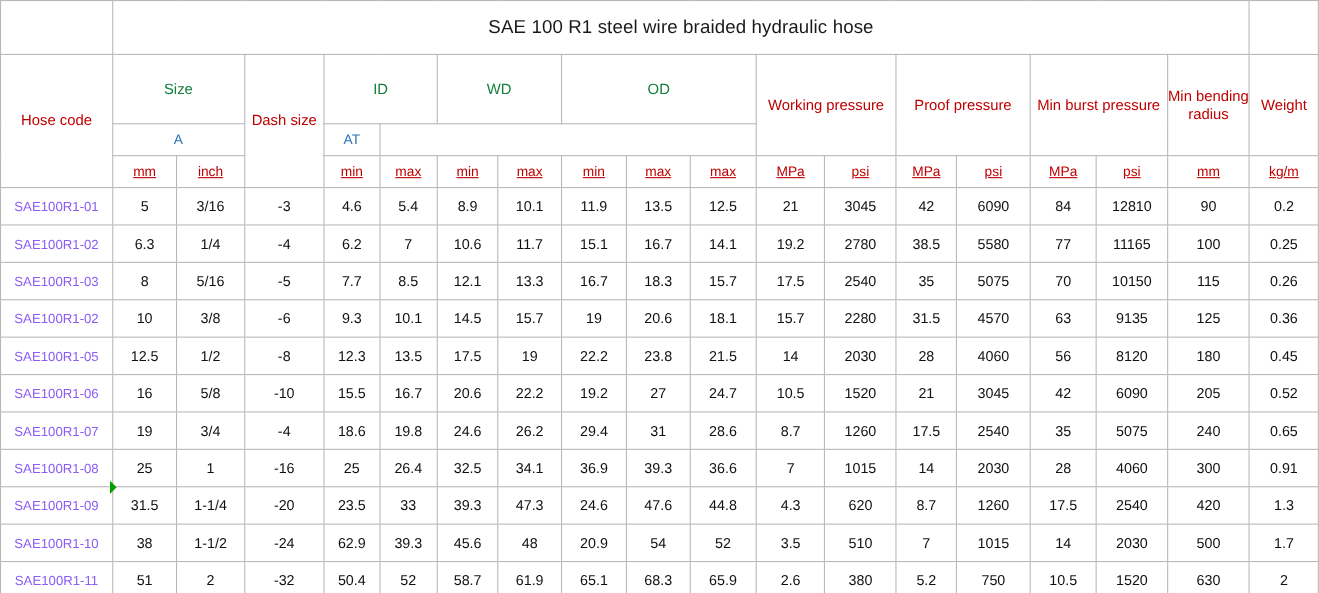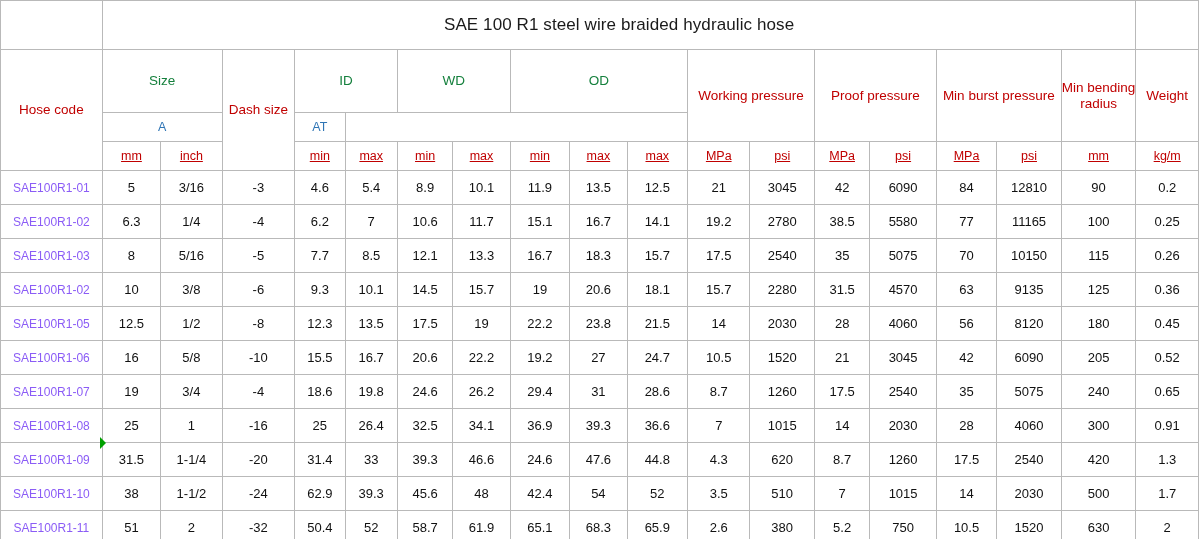--- a/index.html
+++ b/index.html
@@ -350,24 +350,24 @@
           <td class="cell">28</td>
           <td class="cell">4060</td>
           <td class="cell">300</td>
           <td class="cell">0.91</td>
         </tr>
         <tr>
           <td class="cell code">SAE100R1-09</td>
           <td class="cell">31.5</td>
           <td class="cell">1-1/4</td>
           <td class="cell">-20</td>
-          <td class="cell">31.4</td>
+          <td class="cell">23.5</td>
           <td class="cell">33</td>
           <td class="cell">39.3</td>
-          <td class="cell">46.6</td>
+          <td class="cell">47.3</td>
           <td class="cell">24.6</td>
           <td class="cell">47.6</td>
           <td class="cell">44.8</td>
           <td class="cell">4.3</td>
           <td class="cell">620</td>
           <td class="cell">8.7</td>
           <td class="cell">1260</td>
           <td class="cell">17.5</td>
           <td class="cell">2540</td>
           <td class="cell">420</td>
@@ -375,21 +375,21 @@
         </tr>
         <tr>
           <td class="cell code">SAE100R1-10</td>
           <td class="cell">38</td>
           <td class="cell">1-1/2</td>
           <td class="cell">-24</td>
           <td class="cell">62.9</td>
           <td class="cell">39.3</td>
           <td class="cell">45.6</td>
           <td class="cell">48</td>
-          <td class="cell">42.4</td>
+          <td class="cell">20.9</td>
           <td class="cell">54</td>
           <td class="cell">52</td>
           <td class="cell">3.5</td>
           <td class="cell">510</td>
           <td class="cell">7</td>
           <td class="cell">1015</td>
           <td class="cell">14</td>
           <td class="cell">2030</td>
           <td class="cell">500</td>
           <td class="cell">1.7</td>

